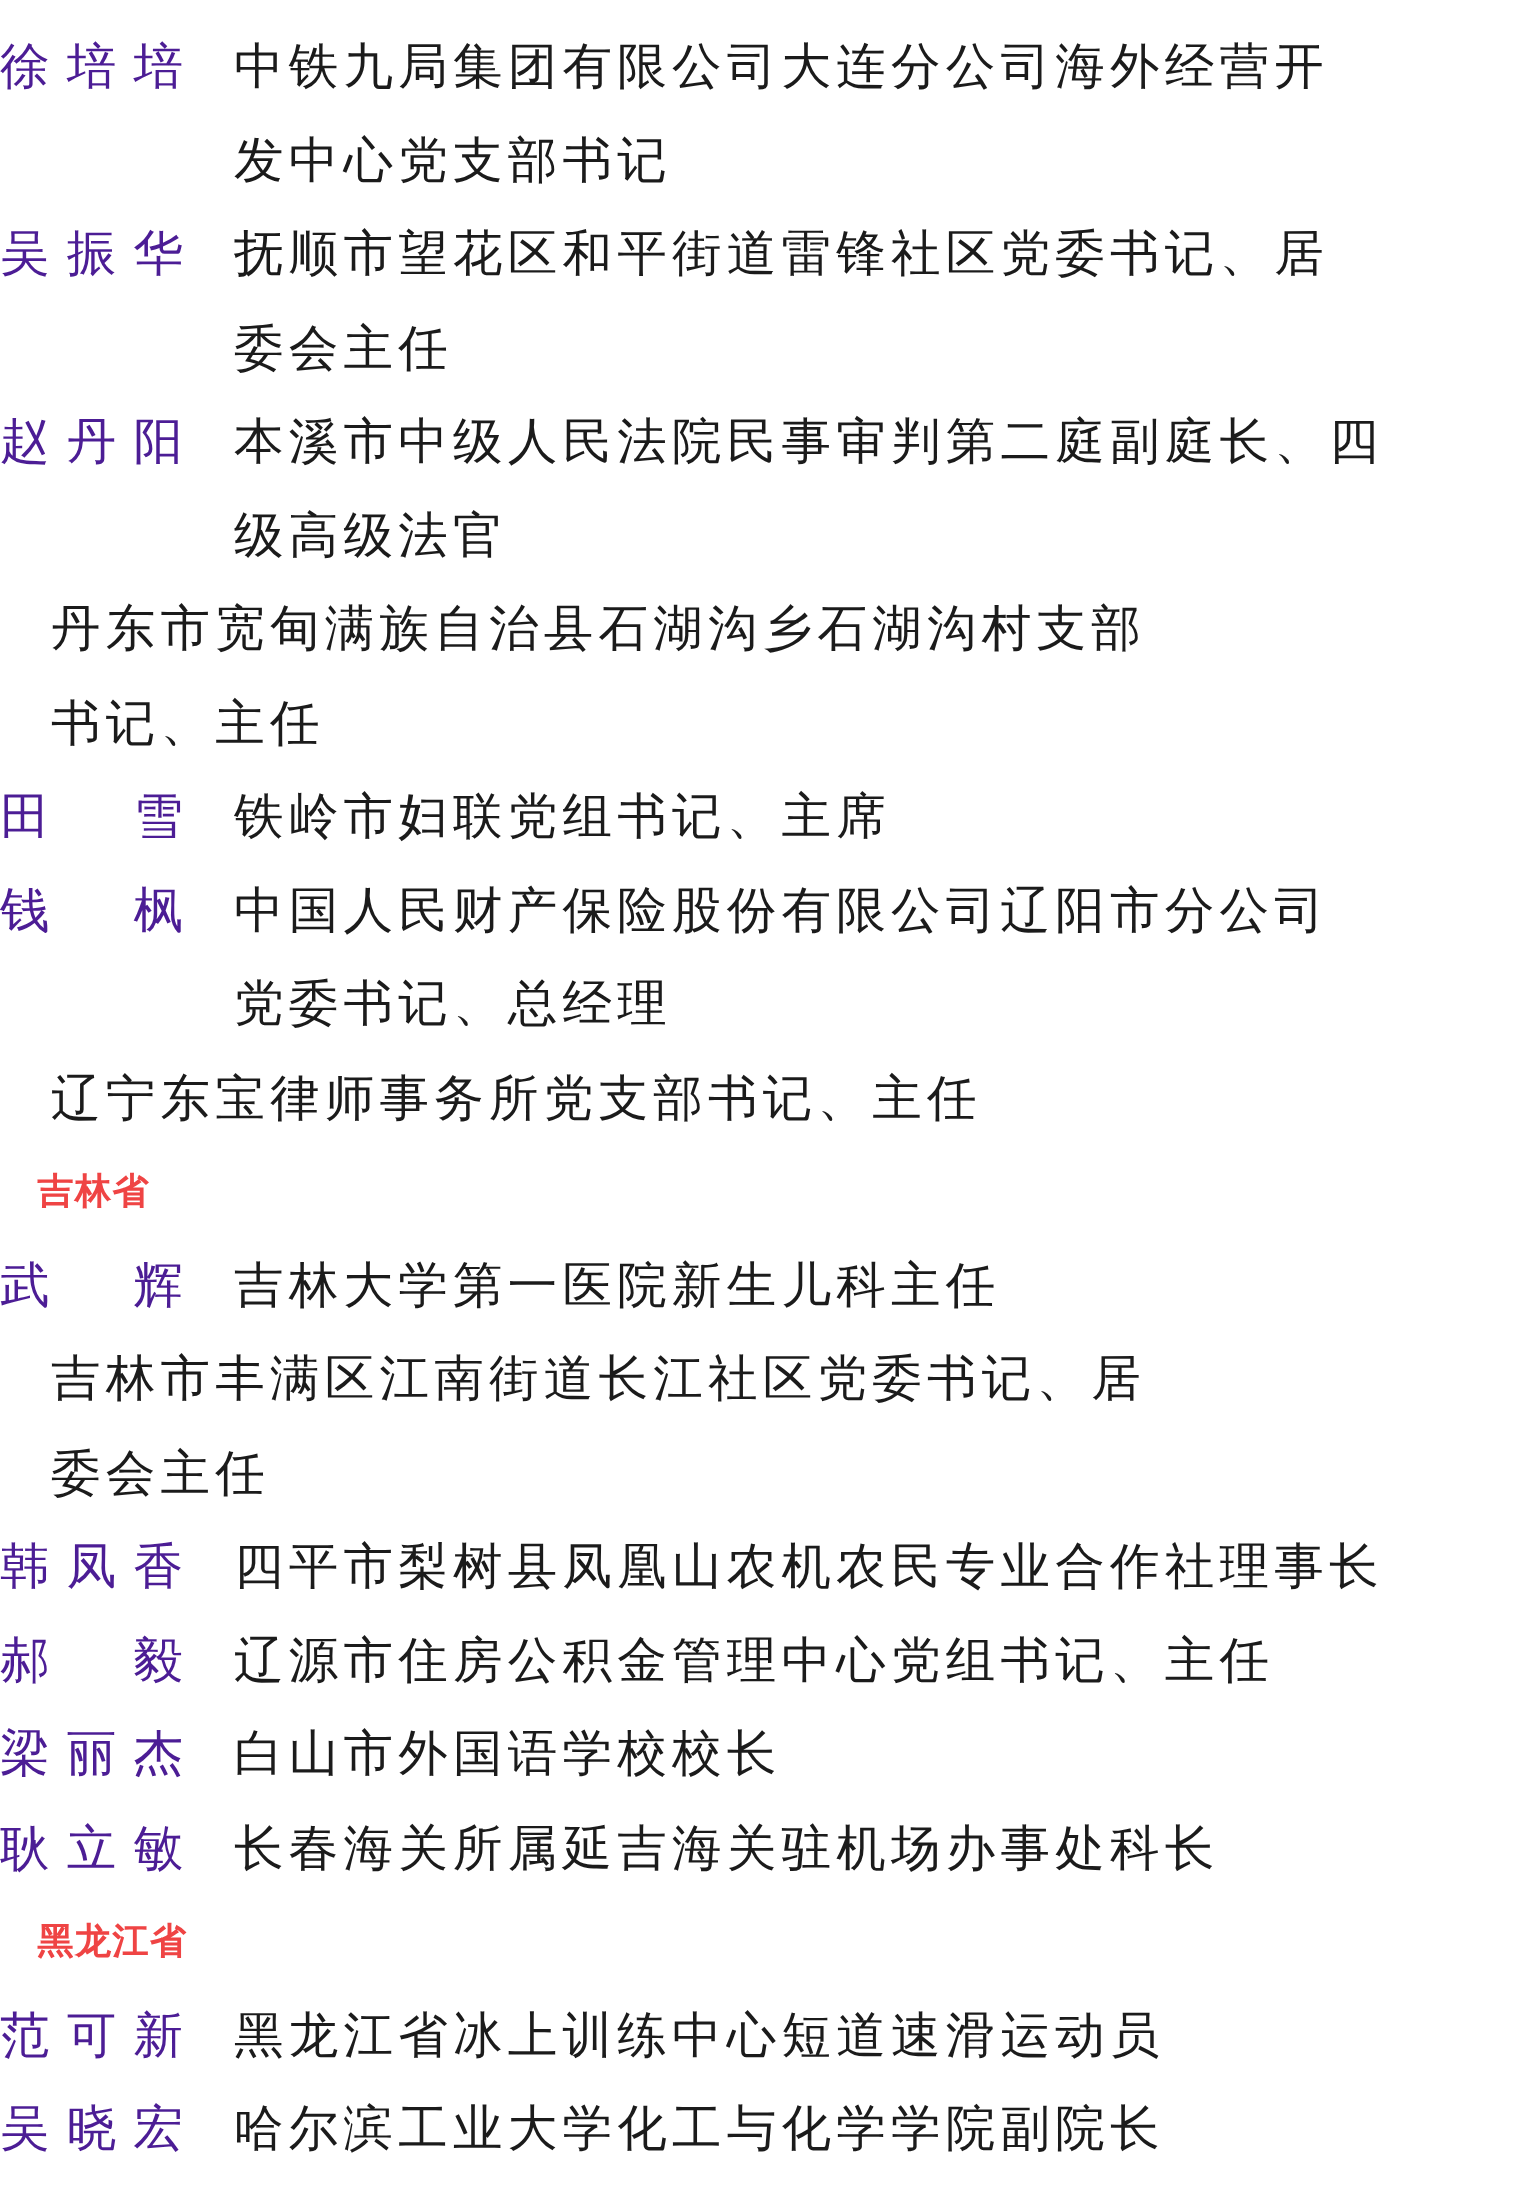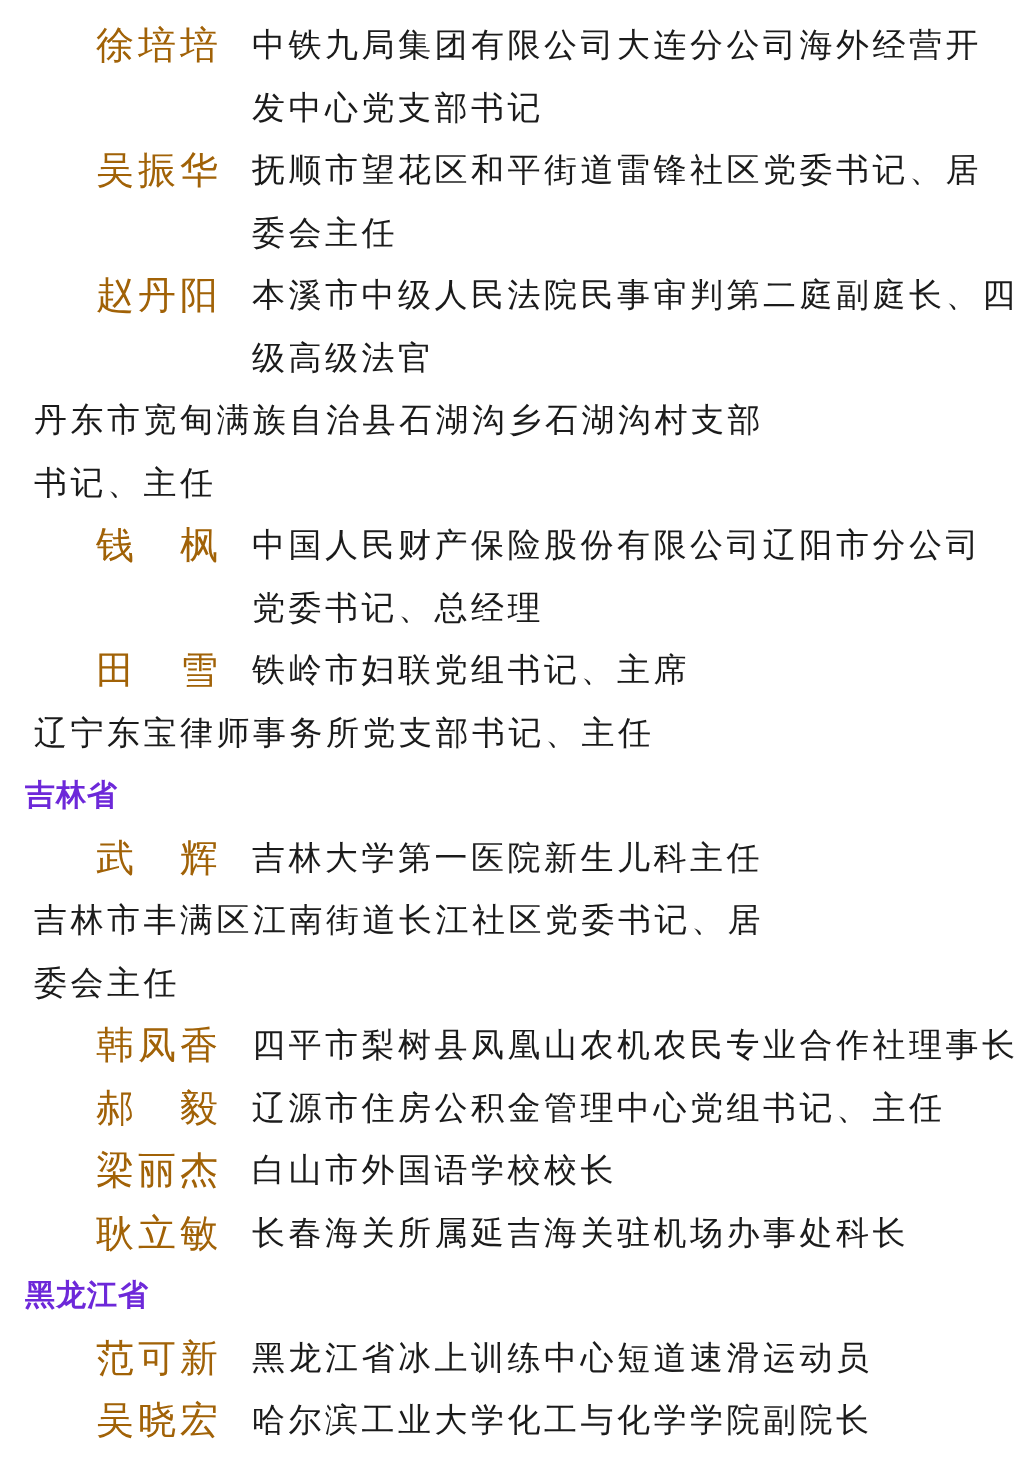--- a/index.html
+++ b/index.html
@@ -20,41 +20,40 @@
     padding-top: 14px;
     background: #ffffff;
     color: #1b1b1b;
     font-family: "Liberation Serif", "DejaVu Serif", serif;
   }
   .province-header {
     margin: 0;
     padding-left: 25px;
     font-family: "Liberation Sans", "DejaVu Sans", sans-serif;
     font-weight: 700;
-    font-size: 30px;
+    font-size: 24px;
     letter-spacing: 1px;
     line-height: 62.5px;
-    color: #6d28d9;
+    color: #ef4444;
     white-space: nowrap;
   }
   .entry {
     display: flex;
     align-items: flex-start;
   }
   .person-name {
     flex: 0 0 auto;
     width: 122px;
-    margin-left: 96px;
-    font-size: 38px;
+    font-size: 33px;
     line-height: 62.5px;
     text-align: justify;
     text-align-last: justify;
     -moz-text-align-last: justify;
     white-space: nowrap;
-    color: #a16207;
+    color: #4c1d95;
   }
   .person-title {
     flex: 0 0 auto;
     width: 780px;
     margin-left: 34px;
     font-size: 33px;
     line-height: 62.5px;
     letter-spacing: 3.5px;
     white-space: pre-line;
     color: #1b1b1b;
@@ -79,27 +78,27 @@
     <div class="entry">
       <span class="person-name">赵丹阳</span>
       <span class="person-title">本溪市中级人民法院民事审判第二庭副庭长、四
 级高级法官</span>
     </div>
     <div class="entry">
       <span class="person-title">丹东市宽甸满族自治县石湖沟乡石湖沟村支部
 书记、主任</span>
     </div>
     <div class="entry">
+      <span class="person-name">田雪</span>
+      <span class="person-title">铁岭市妇联党组书记、主席</span>
+    </div>
+    <div class="entry">
       <span class="person-name">钱枫</span>
       <span class="person-title">中国人民财产保险股份有限公司辽阳市分公司
 党委书记、总经理</span>
-    </div>
-    <div class="entry">
-      <span class="person-name">田雪</span>
-      <span class="person-title">铁岭市妇联党组书记、主席</span>
     </div>
     <div class="entry">
       <span class="person-title">辽宁东宝律师事务所党支部书记、主任</span>
     </div>
   </section>
 
   <section>
     <h2 class="province-header">吉林省</h2>
     <div class="entry">
       <span class="person-name">武辉</span>

